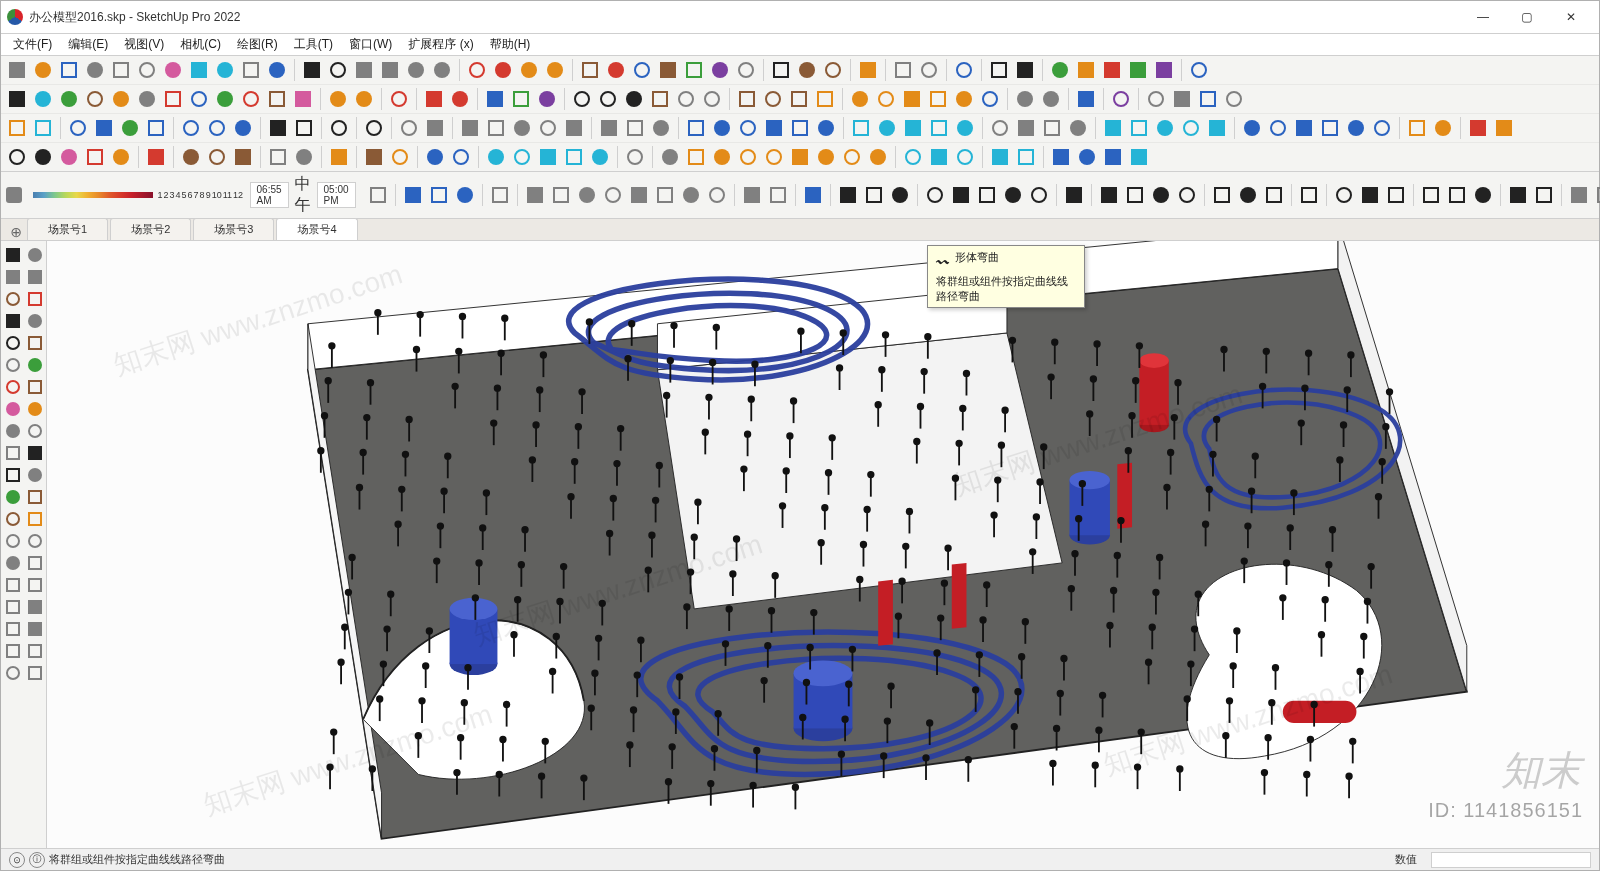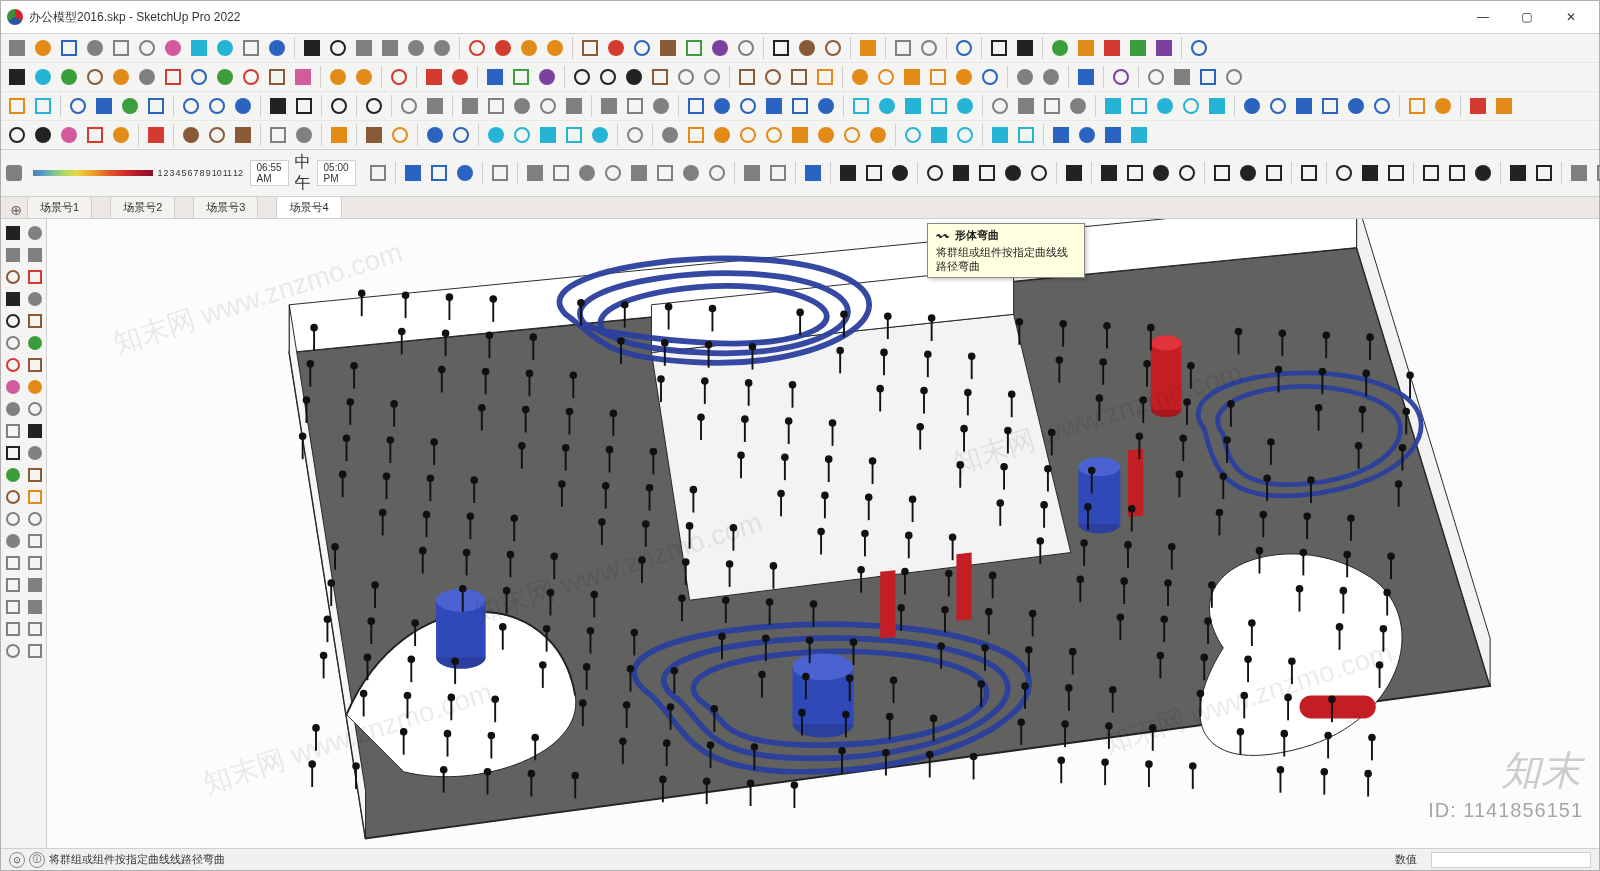--- a/index.html
+++ b/index.html
@@ -53,37 +53,37 @@
   .c-brown{color:#8a5a36;}
   .c-pink{color:#d45a9e;}
 
   .palette{display:flex;align-items:center;gap:0;padding:0 4px;}
   .pal-num{font-size:9px;color:#333;padding:0 0.5px;}
   .time-box{font-size:10px;color:#333;padding:12px 6px;background:#fff;border:1px solid var(--border);height:18px;display:flex;align-items:center;}
   .time-lbl{font-size:16px;color:#333;padding:0 4px;}
 
   
   .scene-tabs{height:22px;display:flex;align-items:flex-end;background:#ece9e4;border-bottom:1px solid var(--border);padding:0 4px;}
-  .scene-tab{padding:3px 12px;font-size:11px;background:#f4f2ee;border:1px solid var(--border);border-bottom:none;margin-right:18px;border-radius:3px 3px 0 0;color:#333;}
+  .scene-tab{padding:3px 20px;font-size:11px;background:#f4f2ee;border:1px solid var(--border);border-bottom:none;margin-right:2px;border-radius:3px 3px 0 0;color:#333;}
   .scene-tab.active{background:#ffffff;}
   .scene-add{width:22px;text-align:center;color:#666;font-size:14px;}
 
   
   .workspace{flex:1;display:flex;background:var(--bg);overflow:hidden;position:relative;}
   .vtoolbar{width:46px;background:var(--tool-bg);border-right:1px solid var(--border);display:flex;flex-direction:column;align-items:center;padding:4px 2px;gap:2px;overflow:hidden;}
   .vtoolbar .row2{display:flex;gap:2px;}
   .vtoolbar .tool-btn{width:20px;height:20px;}
   .vtoolbar .icon-sq{width:14px;height:14px;}
 
   .viewport{flex:1;position:relative;background:#fcfcfc;overflow:hidden;}
   .viewport svg{width:100%;height:100%;display:block;}
 
   
   .tooltip{position:absolute;top:4px;left:880px;background:#ffffe1;border:1px solid #888;padding:4px 8px;font-size:11px;color:#222;box-shadow:2px 2px 4px rgba(0,0,0,0.2);line-height:1.3;}
-  .tooltip .tt-title{font-weight:bold;margin-bottom:2px;}
+  .tooltip .tt-title{font-weight:normal;margin-bottom:10px;}
 
   
   .statusbar{height:22px;background:var(--status-bg);border-top:1px solid var(--border);display:flex;align-items:center;padding:0 8px;font-size:11px;color:#333;}
   .statusbar .s-icon{width:16px;height:16px;border:1px solid #888;border-radius:50%;margin-right:4px;display:flex;align-items:center;justify-content:center;font-size:9px;}
   .statusbar .spacer{flex:1;}
 
   
   .wm-id{position:absolute;right:16px;bottom:26px;font-size:20px;color:rgba(0,0,0,0.35);letter-spacing:1px;}
   .wm-logo{position:absolute;right:18px;bottom:50px;font-size:40px;color:rgba(60,60,60,0.25);font-weight:300;font-style:italic;}
   .wm-diag{position:absolute;color:rgba(0,0,0,0.08);font-size:28px;transform:rotate(-18deg);pointer-events:none;}
@@ -102,20 +102,31 @@
         <span>—</span>
       </div>
     <div class="win-btn">
         <span>▢</span>
       </div>
     <div class="win-btn win-close">
         <span>✕</span>
       </div>
   </div>
 
+  <div class="menubar" id="menubar">
+      <div class="menu-item">文件(F)</div>
+      <div class="menu-item">编辑(E)</div>
+      <div class="menu-item">视图(V)</div>
+      <div class="menu-item">相机(C)</div>
+      <div class="menu-item">绘图(R)</div>
+      <div class="menu-item">工具(T)</div>
+      <div class="menu-item">窗口(W)</div>
+      <div class="menu-item">扩展程序 (x)</div>
+      <div class="menu-item">帮助(H)</div>
+    </div>
 
   <div class="toolbars" id="toolbars">
       <div class="tool-row">
         <div class="tool-btn">
           <div class="icon-sq c-gray i-fill"></div>
         </div>
         <div class="tool-btn">
           <div class="icon-sq c-orange i-fill i-circle"></div>
         </div>
         <div class="tool-btn">

